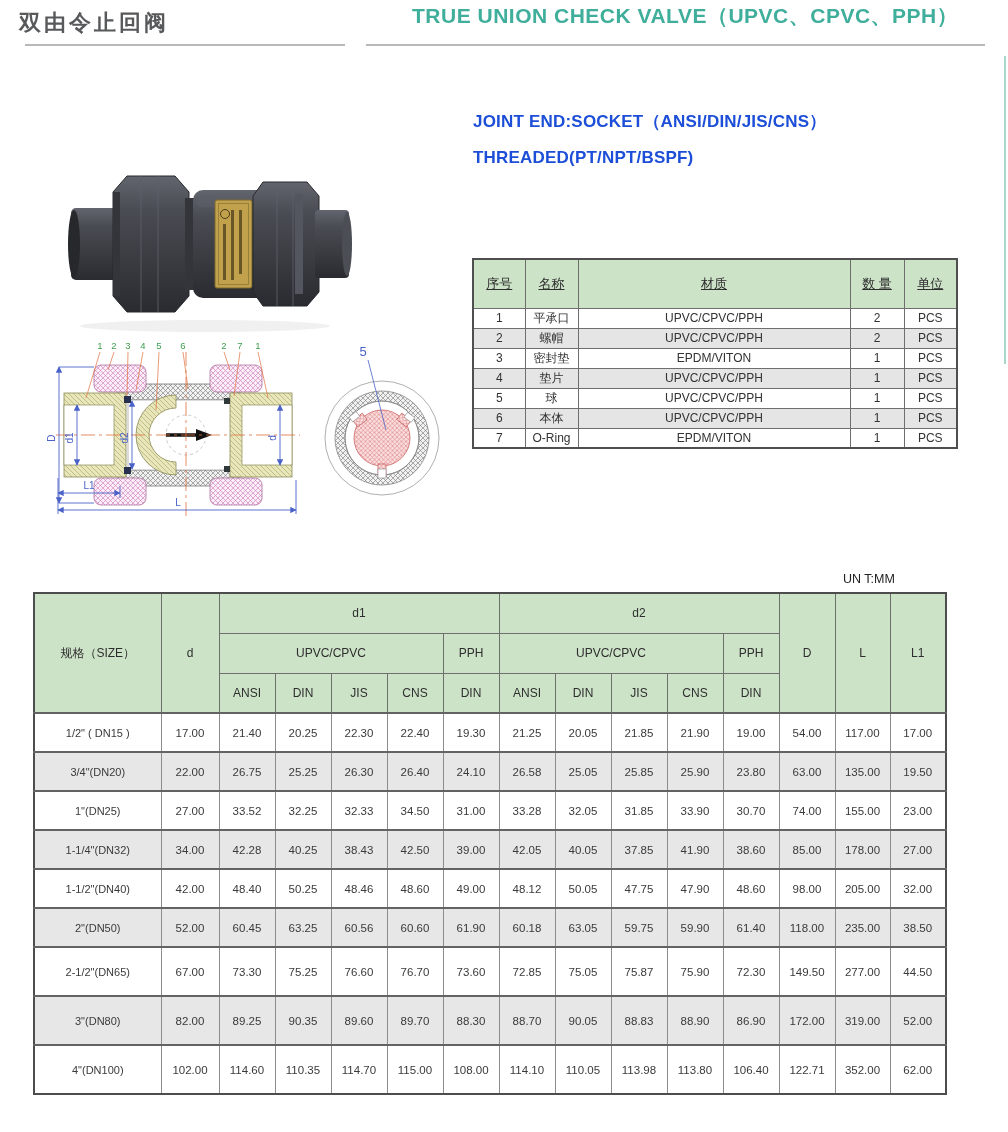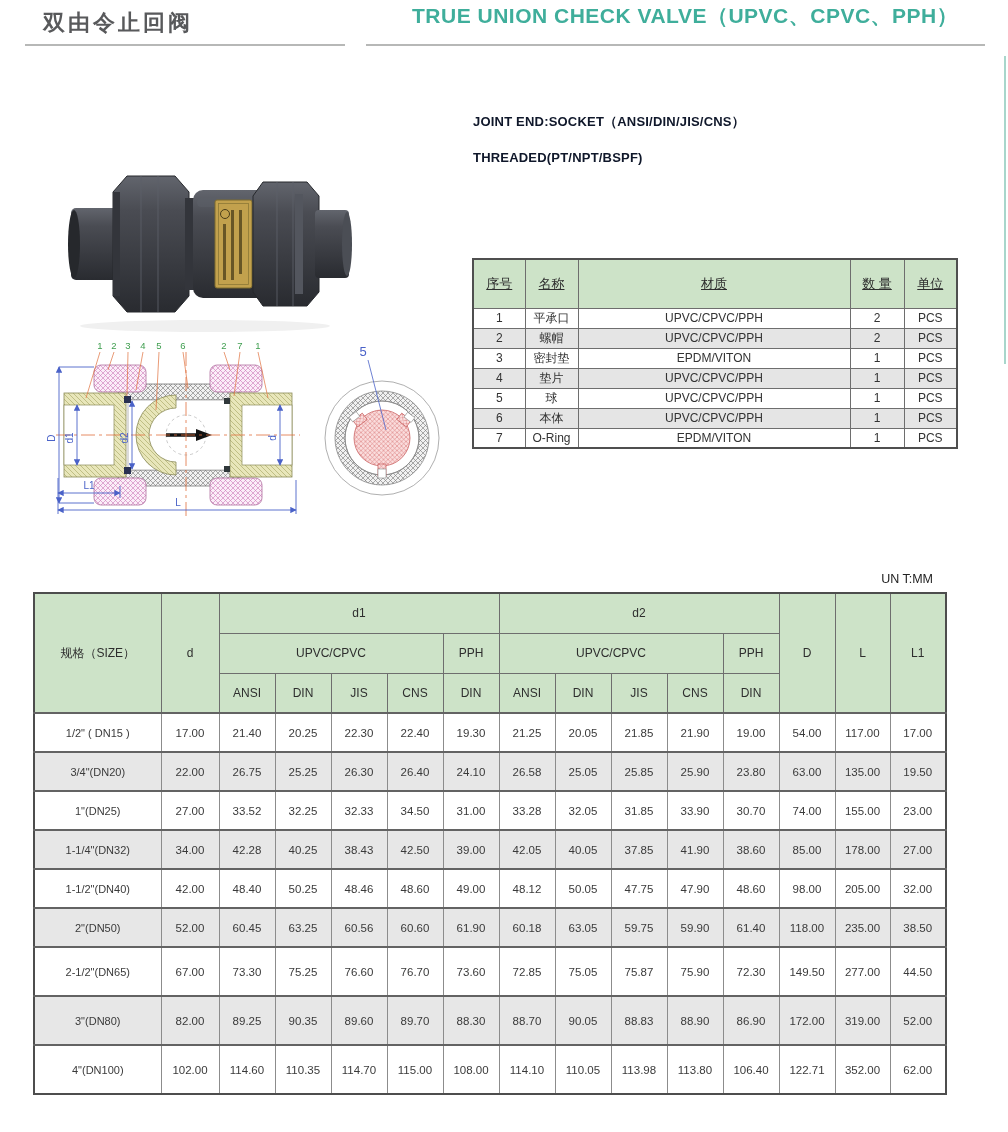--- a/index.html
+++ b/index.html
@@ -1,50 +1,50 @@
 <!DOCTYPE html>
 <html><head>
 <meta charset="utf-8">
 <style>
   * { margin:0; padding:0; box-sizing:border-box; }
   html,body { background:#ffffff; }
   body { font-family:"Liberation Sans", sans-serif; color:#333; }
   .page { position:relative; width:1008px; height:1132px; background:#fff; overflow:hidden; }
 
   
-  .title-cn { position:absolute; left:43px; top:8px; font-size:22px; font-weight:600;
+  .title-cn { position:absolute; left:19px; top:8px; font-size:22px; font-weight:600;
               color:#58595b; letter-spacing:3px; }
   .rule-cn  { position:absolute; left:25px; top:44px; width:320px; height:2px; background:#b7b8b7; }
   .title-en { position:absolute; left:368px; top:2px; font-size:21px; font-weight:600;
               color:#3fae9b; letter-spacing:0.5px; white-space:nowrap;margin-left:44px; }
   .rule-en  { position:absolute; left:366px; top:44px; width:619px; height:2px; background:#b7b8b7; }
   .edge-teal{ position:absolute; left:1004px; top:56px; width:2px; height:308px; background:#a8d6cb; }
 
   
   .photo { position:absolute; left:55px; top:148px; width:300px; height:190px; }
 
   
   .specs { position:absolute; left:473px; top:112px; }
-  .spec-line { font-size:13px; font-weight:700; color:#0f172a; letter-spacing:0.2px;
+  .spec-line { font-size:17px; font-weight:700; color:#1d4ed8; letter-spacing:0.2px;
                height:36px; line-height:20px; }
 
   
   .parts-table { position:absolute; left:472px; top:258px; width:484px;
                  border-collapse:collapse; table-layout:fixed; border:2px solid #4f4f4f; }
   .parts-table th { background:#cde3c8; height:49px; font-size:13px; font-weight:400;
                     color:#2e2e2e; border:1px solid #6e6e6e; text-align:center;text-decoration:underline; }
   .parts-table td { height:20px; font-size:12px; color:#333; border:1px solid #6e6e6e;
                     text-align:center; }
   .parts-table tr.alt td { background:#e5e5e5; }
 
   
   .drawing { position:absolute; left:28px; top:338px; width:450px; height:212px; }
 
   
-  .unit-note { position:absolute; left:843px; top:572px; width:90px; text-align:right;
+  .unit-note { position:absolute; left:843px; top:572px; width:90px; text-align:left;
                font-size:12.5px; color:#222; font-weight:400; }
   .dim-table { position:absolute; left:33px; top:592px; border-collapse:collapse;
                table-layout:fixed; border:2px solid #4d4d4d; }
   .dim-table th, .dim-table td { border:1px solid #8c8c8c; text-align:center;
                vertical-align:middle; padding:0; }
   .dim-table thead th { background:#cde3c8; font-weight:400; font-size:12px; color:#2e2e2e;
                height:40px; border:1px solid #6e6e6e; }
   .dim-table tbody td { font-size:11.5px; color:#3a3a3a; height:39px;
                border-top:2px solid #636363; }
   .dim-table tbody tr.alt td { background:#e7e7e7; }

